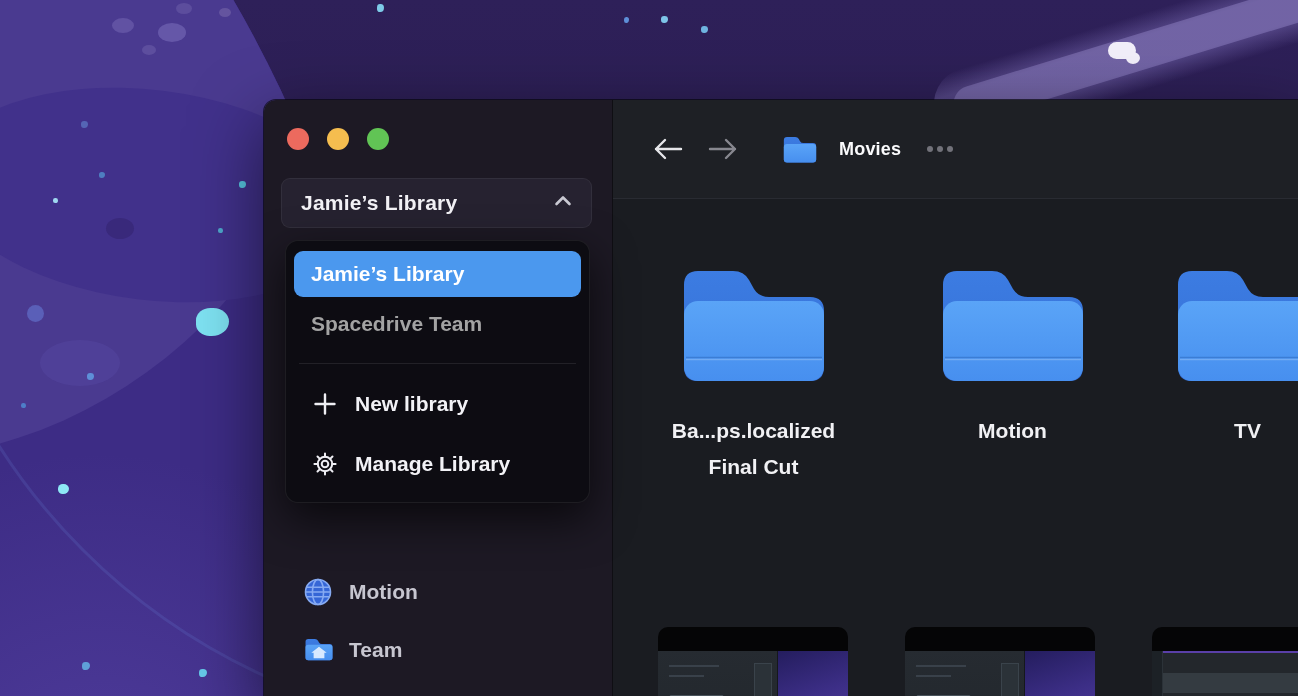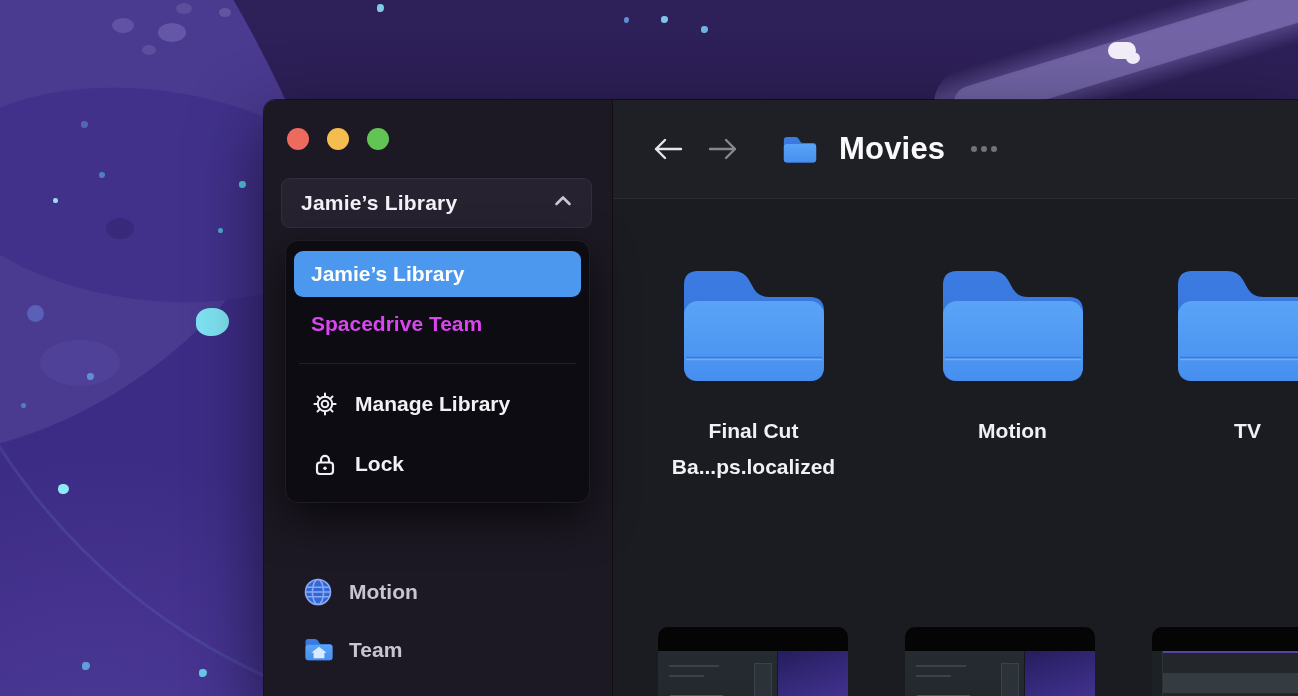--- a/index.html
+++ b/index.html
@@ -44,40 +44,40 @@
 
   .switcher{position:absolute;left:17px;top:78px;width:311px;height:50px;background:#262230;
             border:1px solid rgba(255,255,255,.06);border-radius:9px;display:flex;align-items:center;
             padding:0 16px 0 19px;cursor:default;}
   .switcher-label{flex:1;font-size:21px;font-weight:700;color:#F2F1F5;letter-spacing:.2px;}
 
   .menu{position:absolute;left:21px;top:140px;width:305px;background:#0D0C12;
         border:1px solid rgba(255,255,255,.07);border-radius:13px;padding:10px 8px 8px;
         box-shadow:0 16px 44px rgba(0,0,0,.66);z-index:5;}
   .menu-lib{height:46px;display:flex;align-items:center;padding-left:17px;border-radius:9px;
-            font-size:21px;font-weight:600;color:#d946ef;margin-bottom:4px;}
+            font-size:21px;font-weight:600;color:#a3a3a3;margin-bottom:4px;}
   .menu-lib.selected{background:#4B98EE;color:#FFFFFF;}
   .menu-divider{height:1px;background:rgba(255,255,255,.09);margin:16px 5px 10px;}
   .menu-action{height:60px;display:flex;align-items:center;gap:17px;padding-left:18px;border-radius:9px;
                font-size:21px;font-weight:600;color:#F2F2F6;}
   .menu-action .ico{width:26px;height:26px;flex:none;display:flex;align-items:center;justify-content:center;}
 
   .side-items{position:absolute;left:0;top:469px;width:100%;display:flex;flex-direction:column;gap:12px;}
   .side-item{height:46px;display:flex;align-items:center;padding-left:40px;gap:17px;}
   .side-item .sico{width:28px;height:28px;flex:none;}
   .side-label{font-size:21px;font-weight:600;color:#C7C6D0;}
 
   
   .main{position:relative;flex:1;background:#1A1C21;border-left:1px solid #0F0E13;display:flex;flex-direction:column;}
   .toolbar{height:99px;flex:none;background:#1E2025;border-bottom:1px solid #292B32;
            display:flex;align-items:center;padding-left:39px;}
   .nav-btn{width:32px;height:32px;display:flex;align-items:center;justify-content:center;}
   .nav-gap{width:23px;flex:none;}
   .crumb-folder{margin-left:43px;width:36px;height:30px;flex:none;}
-  .page-title{margin-left:21px;font-size:31px;font-weight:700;color:#FAFAFC;letter-spacing:.2px;}
+  .page-title{margin-left:21px;font-size:18px;font-weight:700;color:#FAFAFC;letter-spacing:.2px;}
   .more-btn{margin-left:26px;display:flex;gap:4px;align-items:center;height:20px;}
   .more-dot{width:6px;height:6px;border-radius:50%;background:#72727A;}
 
   .content{position:relative;flex:1;background:#1A1C21;}
   .tile{position:absolute;top:60px;width:247px;display:flex;flex-direction:column;align-items:center;}
   .tile .f-icon{width:156px;height:128px;}
   .f-label{margin-top:26px;text-align:center;font-size:21px;font-weight:600;color:#F1F1F4;line-height:36px;}
 
   
   .thumb{position:absolute;top:428px;width:190px;height:160px;background:#050506;border-radius:10px;overflow:hidden;}
@@ -174,37 +174,35 @@
       <div class="menu">
         <div class="menu-lib selected">
           <span>Jamie’s Library</span>
         </div>
         <div class="menu-lib">
           <span>Spacedrive Team</span>
         </div>
         <div class="menu-divider"></div>
         <div class="menu-action">
           <span class="ico">
+            <svg width="26" height="26" viewBox="0 0 26 26" fill="none">
+              <path d="M13 3.5v19M3.5 13h19" stroke="#EFEFF4" stroke-width="2.4" stroke-linecap="round"></path>
+            </svg>
+          </span>
+          <span>New library</span>
+        </div>
+        <div class="menu-action">
+          <span class="ico">
             <svg width="26" height="26" viewBox="0 0 26 26" fill="none" stroke="#EFEFF4" stroke-width="2">
               <circle cx="13" cy="13" r="7.2"></circle>
               <circle cx="13" cy="13" r="3.3"></circle>
               <path d="M13 2.4v3.4M13 20.2v3.4M23.6 13h-3.4M5.8 13H2.4M20.5 5.5l-2.4 2.4M7.9 18.1l-2.4 2.4M20.5 20.5l-2.4-2.4M7.9 7.9L5.5 5.5" stroke-linecap="round"></path>
             </svg>
           </span>
           <span>Manage Library</span>
-        </div>
-        <div class="menu-action">
-          <span class="ico">
-            <svg width="26" height="26" viewBox="0 0 26 26" fill="none">
-              <rect x="5" y="11.5" width="16" height="11.5" rx="3" stroke="#EFEFF4" stroke-width="2.2"></rect>
-              <path d="M9 11.5V8.8a4 4 0 0 1 8 0v2.7" stroke="#EFEFF4" stroke-width="2.2"></path>
-              <circle cx="13" cy="17.2" r="1.7" fill="#EFEFF4"></circle>
-            </svg>
-          </span>
-          <span>Lock</span>
         </div>
       </div>
 
       <div class="side-items">
         <div class="side-item">
           <span class="sico">
             <svg width="28" height="28" viewBox="0 0 28 28" fill="none">
               <circle cx="14" cy="14" r="12.5" fill="#3566D6"></circle>
               <circle cx="14" cy="14" r="12.5" stroke="#86AAF2" stroke-width="1.6"></circle>
               <ellipse cx="14" cy="14" rx="5.6" ry="12.5" stroke="#86AAF2" stroke-width="1.6"></ellipse>
@@ -258,22 +256,22 @@
         <div class="tile" style="left:17px;">
           <span class="f-icon">
             <svg width="156" height="128" viewBox="0 0 156 128">
               <path d="M8 26 Q8 12 22 12 H57 Q68 12 73 21 L78 30 Q83 38 93 38 H134 Q148 38 148 52 V108 Q148 122 134 122 H22 Q8 122 8 108 Z" fill="url(#fgrad-back)"></path>
               <rect x="8" y="42" width="140" height="80" rx="14" fill="url(#fgrad-front)"></rect>
               <path d="M10 98.5h136" stroke="rgba(30,80,160,.35)" stroke-width="1.6"></path>
               <path d="M10 100.5h136" stroke="rgba(255,255,255,.22)" stroke-width="1.4"></path>
             </svg>
           </span>
           <div class="f-label">
+            <div>Ba...ps.localized</div>
             <div>Final Cut</div>
-            <div>Ba...ps.localized</div>
           </div>
         </div>
 
         <div class="tile" style="left:276px;">
           <span class="f-icon">
             <svg width="156" height="128" viewBox="0 0 156 128">
               <path d="M8 26 Q8 12 22 12 H57 Q68 12 73 21 L78 30 Q83 38 93 38 H134 Q148 38 148 52 V108 Q148 122 134 122 H22 Q8 122 8 108 Z" fill="url(#fgrad-back)"></path>
               <rect x="8" y="42" width="140" height="80" rx="14" fill="url(#fgrad-front)"></rect>
               <path d="M10 98.5h136" stroke="rgba(30,80,160,.35)" stroke-width="1.6"></path>
               <path d="M10 100.5h136" stroke="rgba(255,255,255,.22)" stroke-width="1.4"></path>

